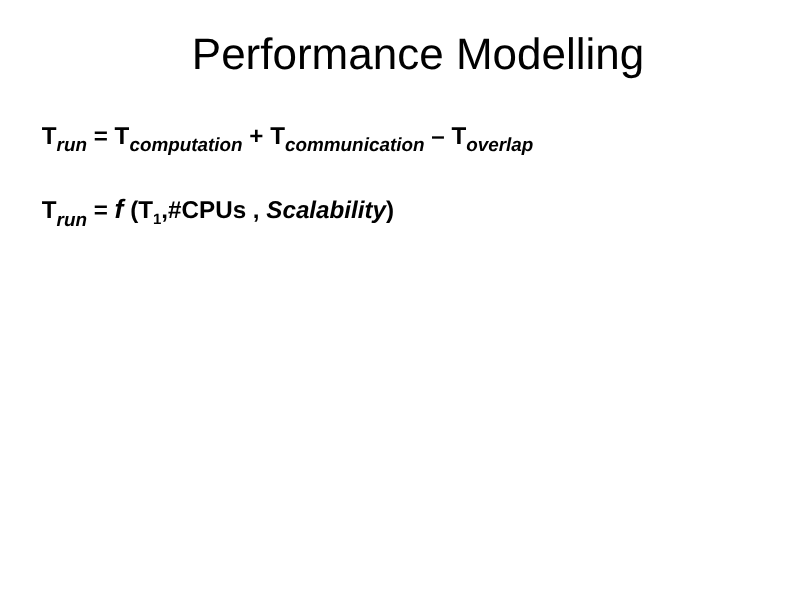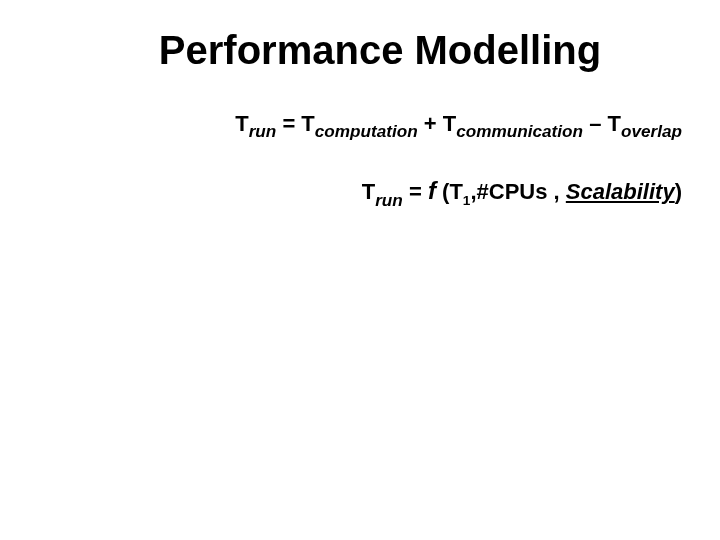--- a/index.html
+++ b/index.html
@@ -15,33 +15,32 @@
       color: #000000;
       overflow: hidden;
     }
     .slide {
       width: 100%;
       height: 100%;
       padding: 28px 38px;
     }
     .title {
       font-size: 40px;
-      font-weight: bold;
+      font-weight: normal;
       text-align: center;
       margin-bottom: 36px;
       padding-left: 40px;
     }
     .subtitle {
       font-size: 30px;
       font-weight: normal;
       margin-bottom: 42px;
     }
     .equation-block {
       margin-bottom: 32px;
-      text-align: right;
     }
     .eq {
       font-size: 22px;
       font-weight: bold;
       line-height: 1.4;
     }
     .eq .sub {
       font-size: 0.78em;
       font-style: italic;
       font-weight: bold;
@@ -69,16 +68,16 @@
   <h1 class="title">Performance Modelling</h1>
 
   <div class="equation-block">
     <div class="eq">
       <span>T</span><span class="sub">run</span><span> = </span><span>T</span><span class="sub">computation</span><span> + </span><span>T</span><span class="sub">communication</span><span> – </span><span>T</span><span class="sub">overlap</span>
     </div>
   </div>
 
   <div class="equation-block">
     <div class="eq">
-      <span>T</span><span class="sub">run</span><span> = </span><span class="func">f</span><span> (T</span><span class="tiny-sub">1</span><span>,</span><span>#CPUs , </span><span style="font-style: italic; text-decoration: underline;">Scalability</span><span>)</span>
+      <span>T</span><span class="sub">run</span><span> = </span><span class="func">f</span><span> (T</span><span class="tiny-sub">1</span><span>,</span><span>#CPUs , </span><span style="font-style: italic;">Scalability</span><span>)</span>
     </div>
   </div>
 </div>
 
 </body></html>

